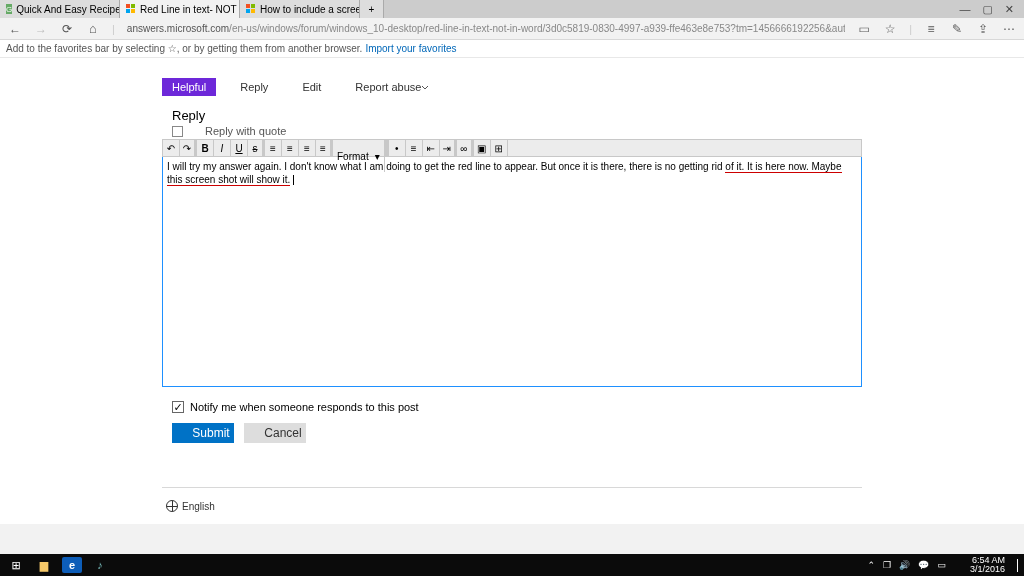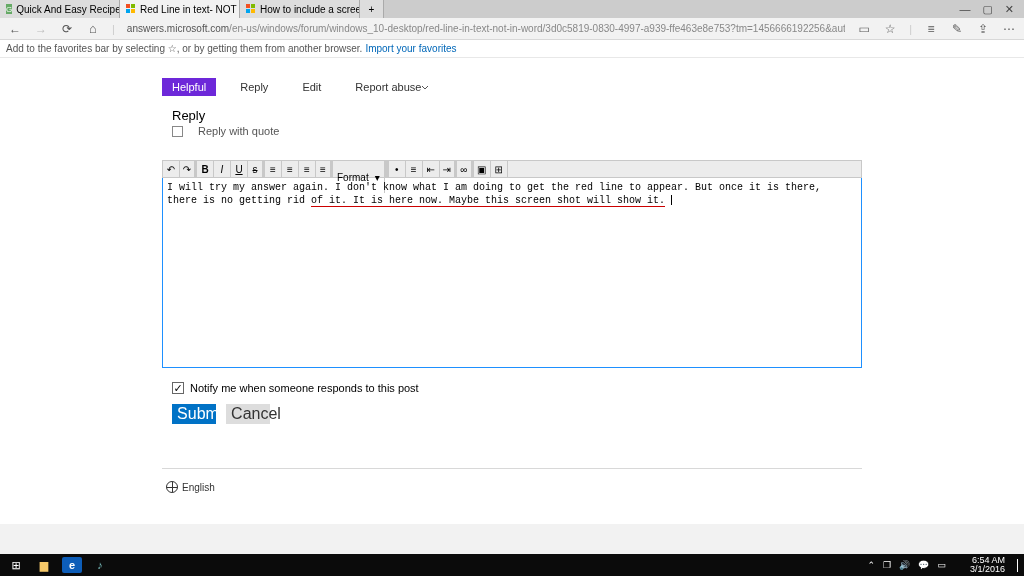--- a/index.html
+++ b/index.html
@@ -32,34 +32,34 @@
 .helpful-row { font-size: 13px; color: #333; margin: 10px 0 12px 0; }
 .tabs-row { display: flex; align-items: center; gap: 14px; font-size: 11px; }
 .tab-btn { padding: 3px 10px; }
 .tab-btn.primary { background: #6d28d9; color: #fff; }
 .tab-btn.link { color: #333; }
 .tab-btn.link svg { vertical-align: middle; }
 
 
 .editor-box { margin-top: 6px; }
 .reply-head { font-size: 13px; padding: 6px 10px 2px 10px; }
-.reply-quote { display: flex; align-items: center; gap: 15px; padding: 0 10px 23px 10px; font-size: 11px; color: #555; }
+.reply-quote { display: flex; align-items: center; gap: 22px; padding: 0 10px 2px 10px; font-size: 11px; color: #555; }
 .reply-quote .cb { width: 11px; height: 11px; border: 1px solid #888; }
 .toolbar { background: #ececec; border: 1px solid #c8c8c8; display: flex; align-items: stretch; height: 18px; font-size: 10px; }
 .tbtn { width: 17px; display: flex; align-items: center; justify-content: center; border-right: 1px solid #c8c8c8; }
 .tbtn.w { width: auto; padding: 16px 4px; gap: 6px; }
 .tbtn.sep { border-right: 3px solid #c8c8c8; }
-.textarea { border: 1px solid #1E90FF; border-top: none; height: 190px; padding: 3px 4px; font-size: 10px; line-height: 1.3; overflow: hidden; font-family: Liberation Mono, monospace; }
+.textarea { border: 1px solid #1E90FF; border-top: none; height: 230px; padding: 3px 4px; font-size: 10px; line-height: 1.3; overflow: hidden; }
 .textarea .redline { border-bottom: 1px solid #c00; }
 .cursor { display: inline-block; width: 1px; height: 10px; background: #000; vertical-align: middle; }
 
 .notify { display: flex; align-items: center; gap: 6px; padding: 14px 10px 10px 10px; font-size: 11px; }
 .notify .cb2 { width: 12px; height: 12px; border: 1px solid #666; display: inline-flex; align-items: center; justify-content: center; }
 .actions { display: flex; gap: 10px; padding: 0 10px 20px 10px; }
-.btn { width: 44px; height: 20px; display: flex; align-items: center; justify-content: center; font-size: 16px; padding-left: 16px; }
+.btn { width: 62px; height: 20px; display: flex; align-items: center; justify-content: center; font-size: 12px; padding-left: 16px; }
 .btn.primary { background: #0072C6; color: #fff; }
 .btn.secondary { background: #ddd; color: #333; }
 .divider { border-top: 1px solid #d8d8d8; margin: 24px 0 12px 0; }
 .footer-lang { display:flex; align-items:center; gap:4px; font-size:10px; color:#333; padding-left:4px;}
 .globe{width:12px;height:12px;border:1px solid #333;border-radius:50%;position:relative;}
 .globe::before{content:"";position:absolute;left:5px;top:0;width:1px;height:100%;background:#333;}
 .globe::after{content:"";position:absolute;top:5px;left:0;height:1px;width:100%;background:#333;}
 
 
 .taskbar { position: absolute; bottom: 0; left: 0; right: 0; height: 22px; background: #0b0b0b; display: flex; align-items: center; color: #fff; }

